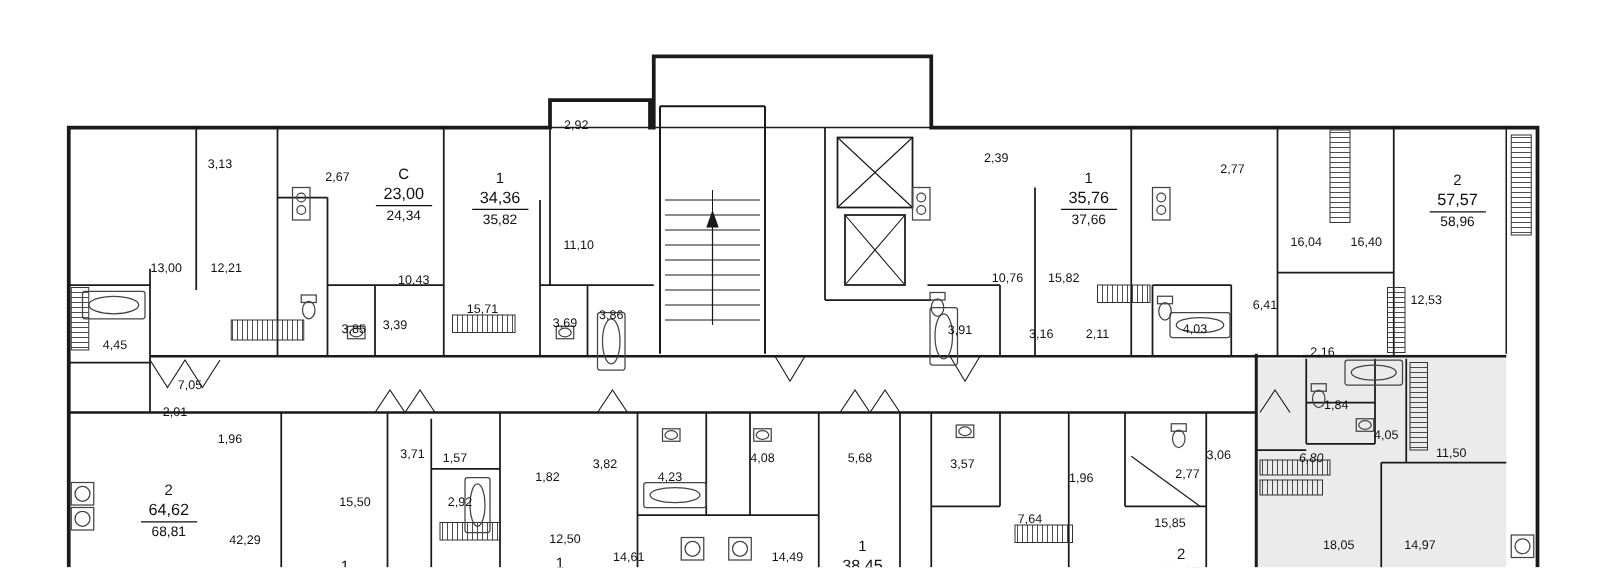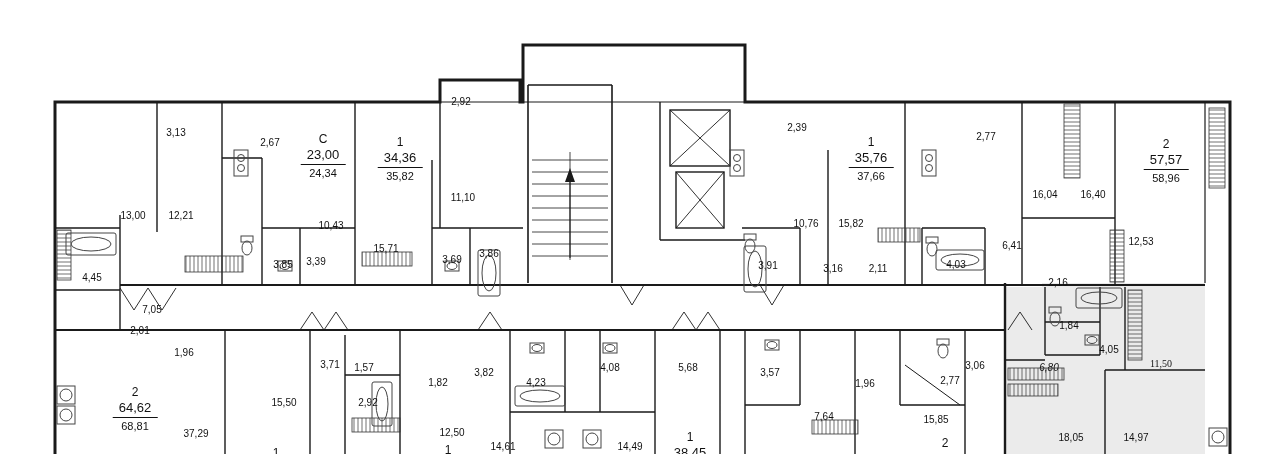--- a/index.html
+++ b/index.html
@@ -255,38 +255,38 @@
       <span class="dim" style="left: 956px; top: 252px;">4,03</span>
       <span class="dim" style="left: 833px; top: 256px;">3,16</span>
       <span class="dim" style="left: 878px; top: 256px;">2,11</span>
       <span class="dim" style="left: 92px; top: 265px;">4,45</span>
       <span class="dim" style="left: 1058px; top: 270px;">2,16</span>
       <span class="dim" style="left: 152px; top: 297px;">7,05</span>
       <span class="dim" style="left: 1069px; top: 313px;">1,84</span>
       <span class="dim" style="left: 100px; top: 318px; margin-left: 40px;">2,01</span>
       <span class="dim" style="left: 1109px; top: 337px;">4,05</span>
       <span class="dim" style="left: 184px; top: 340px;">1,96</span>
-      <span class="dim" style="left: 1161px; top: 351px; font-family: Liberation Serif, serif;">11,50</span>
+      <span class="dim" style="left: 1161px; top: 351px;">11,50</span>
       <span class="dim" style="left: 330px; top: 352px;">3,71</span>
       <span class="dim" style="left: 364px; top: 355px; text-align: right;">1,57</span>
       <span class="dim" style="left: 688px; top: 355px;">5,68</span>
       <span class="dim" style="left: 610px; top: 355px;">4,08</span>
       <span class="dim" style="left: 1049px; top: 355px; font-style: italic;">6,80</span>
       <span class="dim" style="left: 975px; top: 353px;">3,06</span>
       <span class="dim" style="left: 484px; top: 360px;">3,82</span>
       <span class="dim" style="left: 770px; top: 360px;">3,57</span>
       <span class="dim" style="left: 950px; top: 368px;">2,77</span>
       <span class="dim" style="left: 536px; top: 370px;">4,23</span>
       <span class="dim" style="left: 438px; top: 370px;">1,82</span>
       <span class="dim" style="left: 865px; top: 371px;">1,96</span>
       <span class="dim" style="left: 284px; top: 390px;">15,50</span>
       <span class="dim" style="left: 368px; top: 390px;">2,92</span>
       <span class="dim" style="left: 824px; top: 404px;">7,64</span>
       <span class="dim" style="left: 936px; top: 407px;">15,85</span>
-      <span class="dim" style="left: 196px; top: 421px;">37,29</span>
+      <span class="dim" style="left: 196px; top: 421px;">42,29</span>
       <span class="dim" style="left: 452px; top: 420px;">12,50</span>
       <span class="dim" style="left: 1071px; top: 425px;">18,05</span>
       <span class="dim" style="left: 1136px; top: 425px;">14,97</span>
       <span class="dim" style="left: 503px; top: 434px;">14,61</span>
       <span class="dim" style="left: 630px; top: 434px;">14,49</span>
       <span class="dim" style="left: 356px; top: 451px;">12,27</span>
       <div class="apt" style="left: 323px; top: 119px;">
         <div class="t">С</div>
         <div class="a">23,00</div>
         <div class="d"></div>

